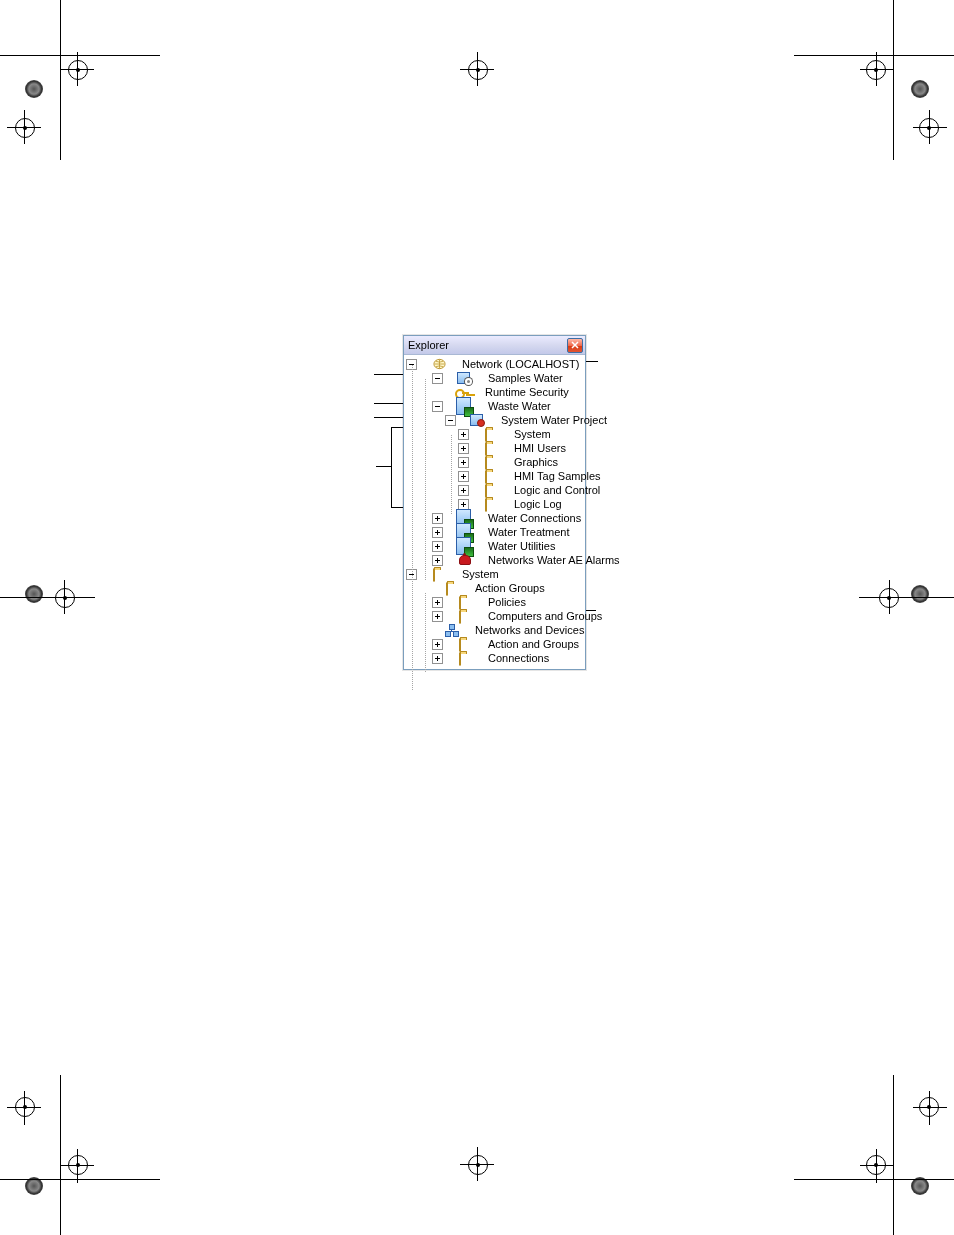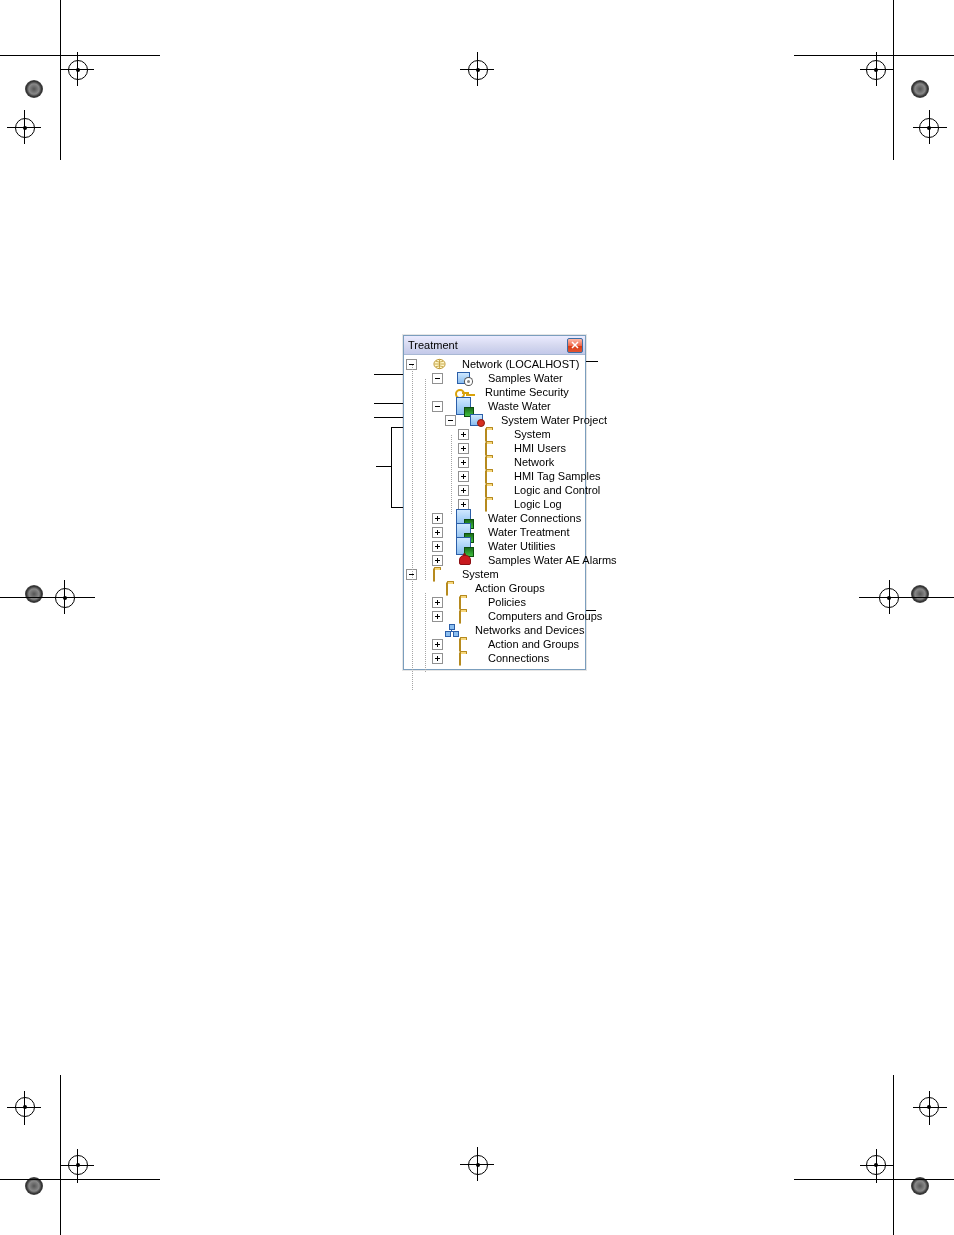--- a/index.html
+++ b/index.html
@@ -165,21 +165,21 @@
   <div class="line" style="width:30px;"></div>
 </div>
 
 <div class="bracket-l" style="left:391px;top:427px;width:15px;height:79px;"></div>
 <div class="bracket-r" style="left:566px;top:567px;width:10px;height:86px;"></div>
 <div style="position:absolute;left:576px;top:610px;width:20px;height:1px;background:#000;"></div>
 <div style="position:absolute;left:376px;top:466px;width:15px;height:1px;background:#000;"></div>
 
 <div class="explorer-panel">
   <div class="explorer-titlebar">
-    <span class="explorer-title">Treatment</span>
+    <span class="explorer-title">Explorer</span>
     <div class="close-btn">
       <svg viewBox="0 0 8 8">
             <path d="M1 1 L7 7 M7 1 L1 7" stroke="#fff" stroke-width="1.5"></path>
           </svg>
     </div>
   </div>
 
   <div class="tree">
 
     <div class="dotline-v" style="left:8px;top:10px;height:325px;"></div>
@@ -264,21 +264,21 @@
     </div>
     <div class="node">
       <span class="spacer" style="width:39px;"></span>
       <span class="exp plus">
             <span class="h"></span>
             <span class="v"></span>
           </span>
       <span class="ico">
             <span class="folder"><span class="tab"></span><span class="body"></span></span>
           </span>
-      <span class="txt">Network</span>
+      <span class="txt">Graphics</span>
     </div>
     <div class="node">
       <span class="spacer" style="width:39px;"></span>
       <span class="exp plus">
             <span class="h"></span>
             <span class="v"></span>
           </span>
       <span class="ico">
             <span class="folder"><span class="tab"></span><span class="body"></span></span>
           </span>
@@ -344,21 +344,21 @@
       <span class="spacer" style="width:13px;"></span>
       <span class="exp plus">
             <span class="h"></span>
             <span class="v"></span>
           </span>
       <span class="ico">
             <span class="alarm-ico">
               <span class="bell"></span>
             </span>
           </span>
-      <span class="txt">Samples Water AE Alarms</span>
+      <span class="txt">Networks Water AE Alarms</span>
     </div>
 
     <div class="node">
       <span class="exp minus">
             <span class="h"></span>
           </span>
       <span class="ico">
             <span class="folder open"><span class="tab"></span><span class="body"></span></span>
           </span>
       <span class="txt">System</span>

